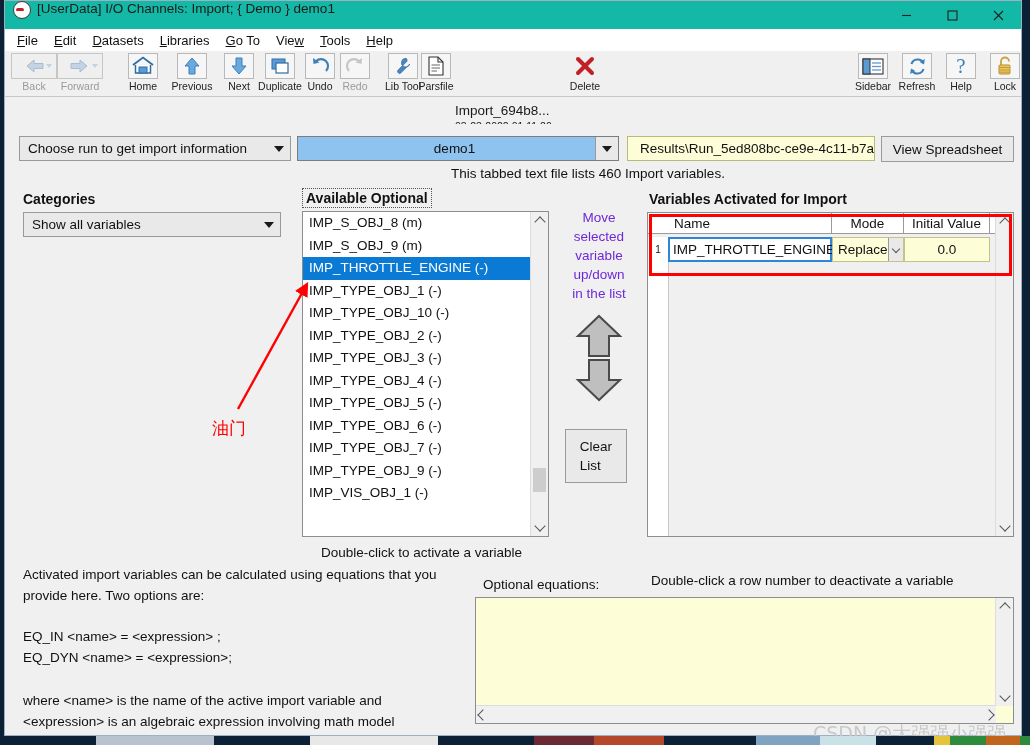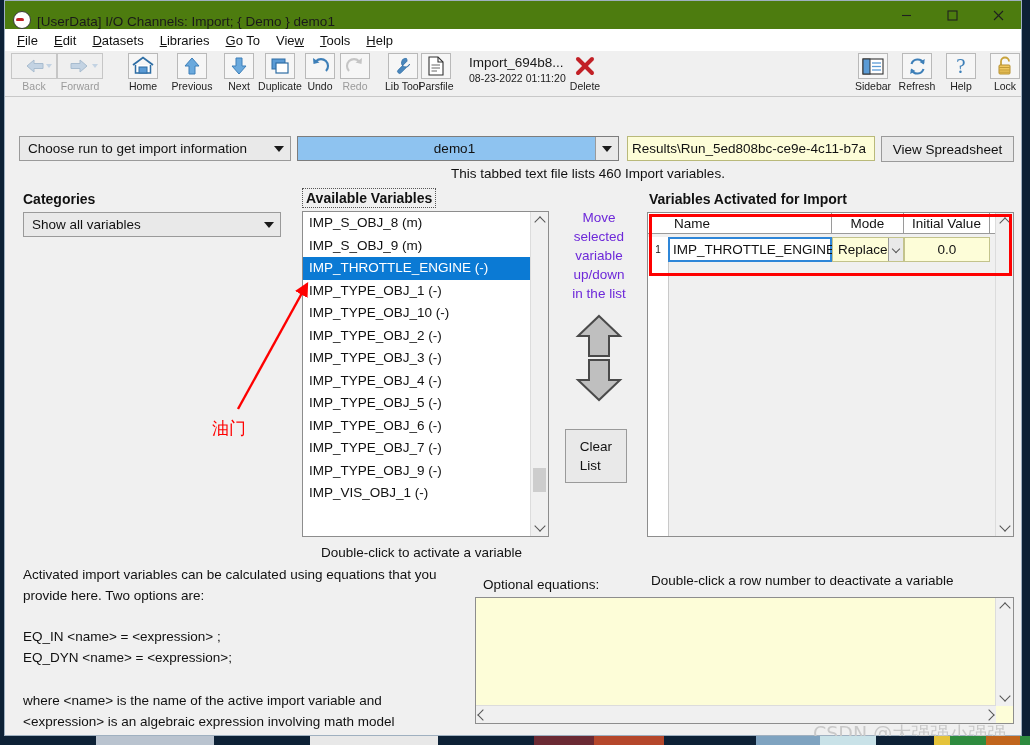--- a/index.html
+++ b/index.html
@@ -22,22 +22,22 @@
     width: 1018px; height: 736px;
     background: #f0f0f0;
     border: 1px solid #9fb0c0;
     box-sizing: border-box;
   }
   
   .titlebar {
     position: absolute;
     left: 0; top: 0;
     width: 100%; height: 28px;
-    background: #4d7c0f;
-    display: flex; align-items: flex-end;
+    background: #14b8a6;
+    display: flex; align-items: flex-start;
   }
   .app-icon {
     width: 16px; height: 16px;
     margin-left: 8px; margin-right: 6px;
     border-radius: 50%;
     border: 1.6px solid #3a3a3a;
     background: #fff;
     position: relative;
     flex: 0 0 auto;
   }
@@ -177,21 +177,21 @@
     border-top: 6.5px solid #1a1a1a;
   }
 
   .yellowfield {
     position: absolute;
     background: #fdfdd8;
     border: 1px solid #b9b97a;
     box-sizing: border-box;
     font-size: 13.5px; color: #111;
     display: flex; align-items: center;
-    padding-left: 4px;
+    padding-left: 12px;
     white-space: nowrap; overflow: hidden;
   }
 
   .btn {
     position: absolute;
     background: #e9e9e9;
     border: 1px solid #9a9a9a;
     box-sizing: border-box;
     display: flex; align-items: center; justify-content: center;
     font-size: 13.5px; color: #111;
@@ -532,21 +532,21 @@
               <path d="M11 1 L11 6 L16 6" fill="none" stroke="#333" stroke-width="1.1"></path>
               <line x1="4.5" y1="9" x2="13" y2="9" stroke="#555" stroke-width="0.9"></line>
               <line x1="4.5" y1="12" x2="13" y2="12" stroke="#555" stroke-width="0.9"></line>
               <line x1="4.5" y1="15" x2="10" y2="15" stroke="#555" stroke-width="0.9"></line>
             </svg>
           </div>
           <div class="tb-lbl">Parsfile</div>
         </div>
       </div>
 
-      <div class="file-info" style="left:464px;">
+      <div class="file-info" style="left:450px;margin-top:48px;">
         <div class="file-name">Import_694b8...</div>
         <div class="file-date">08-23-2022 01:11:20</div>
       </div>
 
       <div class="tb-group" style="left:558px;">
         <div class="tb-btn flat">
           <div class="tb-ico">
             <svg width="22" height="22" viewBox="0 0 22 22">
               <line x1="4" y1="4" x2="18" y2="18" stroke="#c22026" stroke-width="4" stroke-linecap="round"></line>
               <line x1="18" y1="4" x2="4" y2="18" stroke="#c22026" stroke-width="4" stroke-linecap="round"></line>
@@ -627,21 +627,21 @@
       <div class="lbl" style="left:446px; top:42px;">This tabbed text file lists 460 Import variables.</div>
 
       <div class="lbl bold" style="left:18px; top:67px;">Categories</div>
       <div class="combo" style="left:18px; top:88px; width:258px; height:25px;">
         <div class="cb-text">Show all variables</div>
         <div class="cb-arrow">
             <div class="caret-dn"></div>
           </div>
       </div>
 
-      <div class="grouptitle-dot" style="left:297px; top:64px;">Available Variables</div>
+      <div class="grouptitle-dot" style="left:297px; top:64px;">Available Optional</div>
 
       <div class="listbox" style="left:297px; top:87px; width:247px; height:326px;">
         <div class="list-inner" id="avail-list">
             <div class="list-item">IMP_S_OBJ_8 (m)</div>
             <div class="list-item">IMP_S_OBJ_9 (m)</div>
             <div class="list-item sel">IMP_THROTTLE_ENGINE (-)</div>
             <div class="list-item">IMP_TYPE_OBJ_1 (-)</div>
             <div class="list-item">IMP_TYPE_OBJ_10 (-)</div>
             <div class="list-item">IMP_TYPE_OBJ_2 (-)</div>
             <div class="list-item">IMP_TYPE_OBJ_3 (-)</div>

